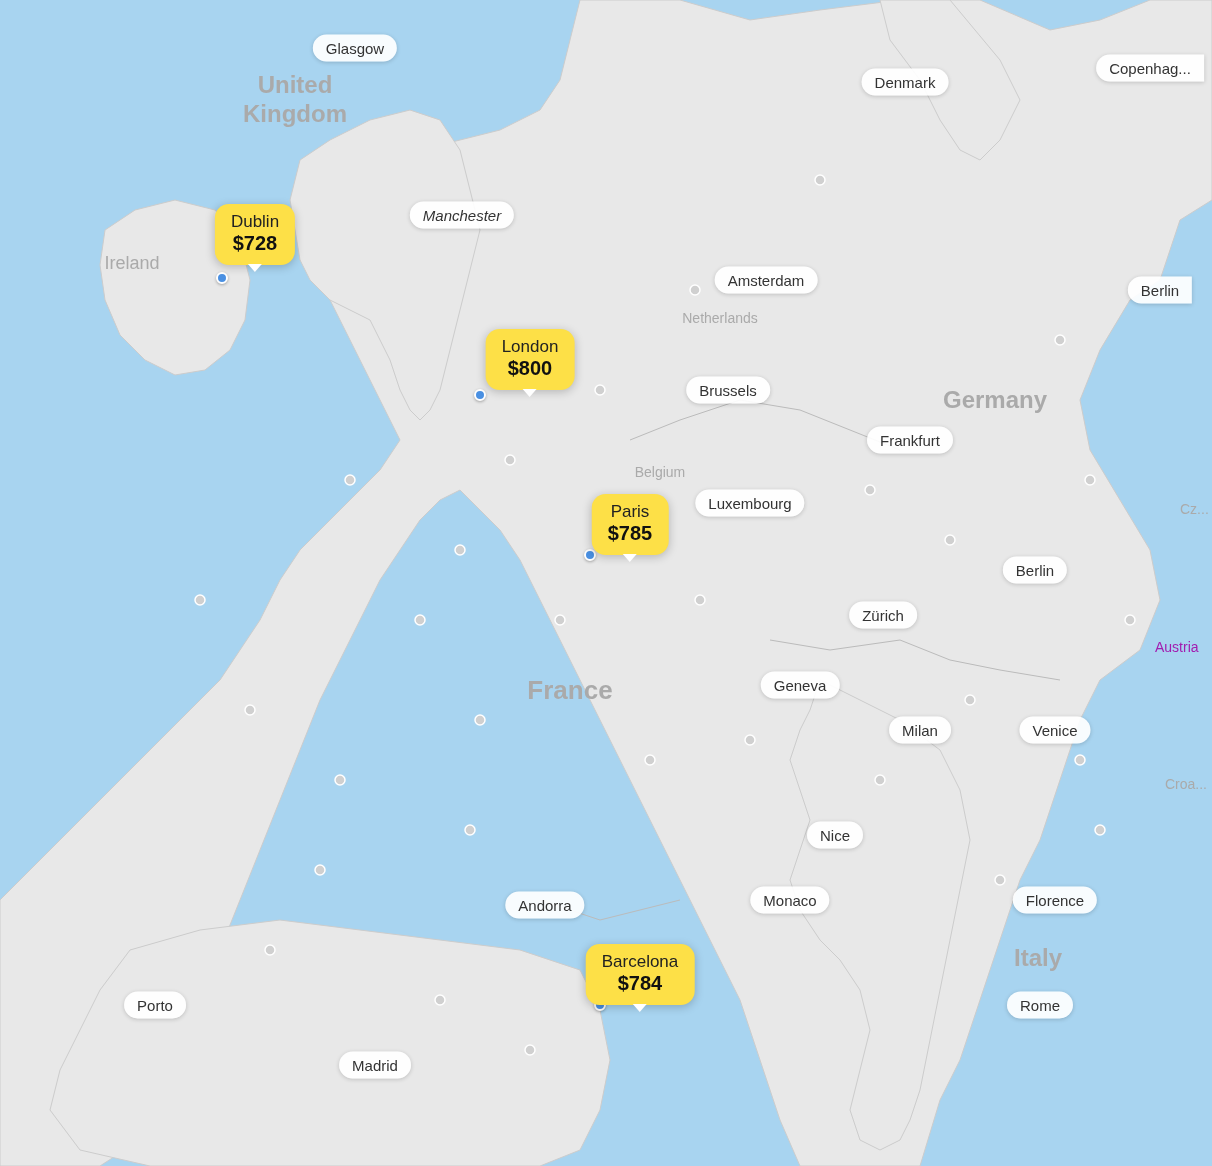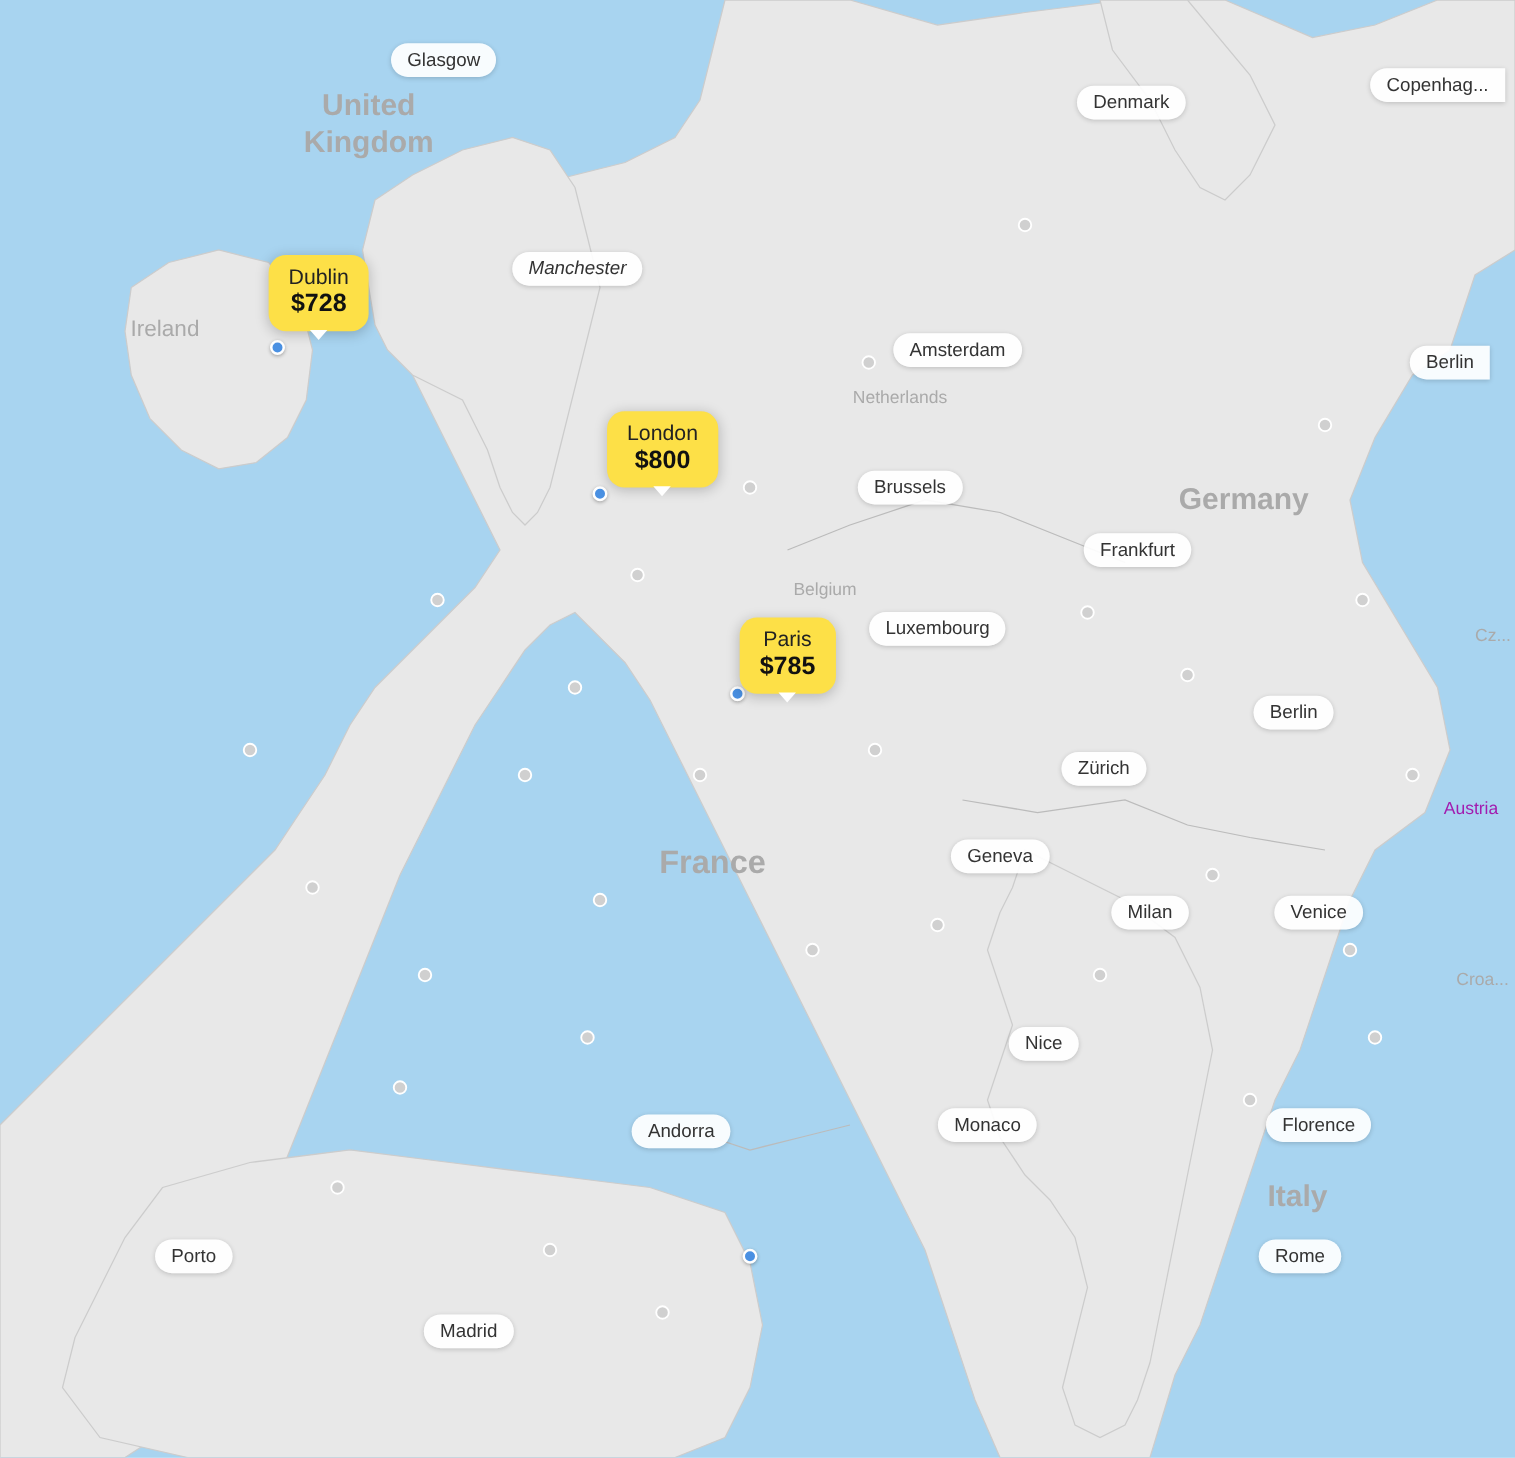--- a/index.html
+++ b/index.html
@@ -188,20 +188,24 @@
   <div class="price-popup" id="popup-london" style="left:530px; top:390px;">
     <div class="city-name">London</div>
     <div class="price">$800</div>
   </div>
 
   <div class="price-popup" id="popup-paris" style="left:630px; top:555px;">
     <div class="city-name">Paris</div>
     <div class="price">$785</div>
   </div>
 
+  <div class="price-popup" id="popup-barcelona" style="left:640px; top:1005px;">
+    <div class="city-name">Barcelona</div>
+    <div class="price">$784</div>
+  </div>
 
   <div class="city-label" id="label-glasgow" style="left:355px; top:48px;">Glasgow</div>
   <div class="city-label" id="label-manchester" style="left:462px; top:215px;font-style:italic;">Manchester</div>
   <div class="city-label" id="label-amsterdam" style="left:766px; top:280px;">Amsterdam</div>
   <div class="city-label" id="label-brussels" style="left:728px; top:390px;">Brussels</div>
   <div class="city-label" id="label-frankfurt" style="left:910px; top:440px;">Frankfurt</div>
   <div class="city-label" id="label-luxembourg" style="left:750px; top:503px;">Luxembourg</div>
   <div class="city-label" id="label-munich" style="left:1035px; top:570px;">Berlin</div>
   <div class="city-label" id="label-zurich" style="left:883px; top:615px;">Zürich</div>
   <div class="city-label" id="label-geneva" style="left:800px; top:685px;">Geneva</div>

